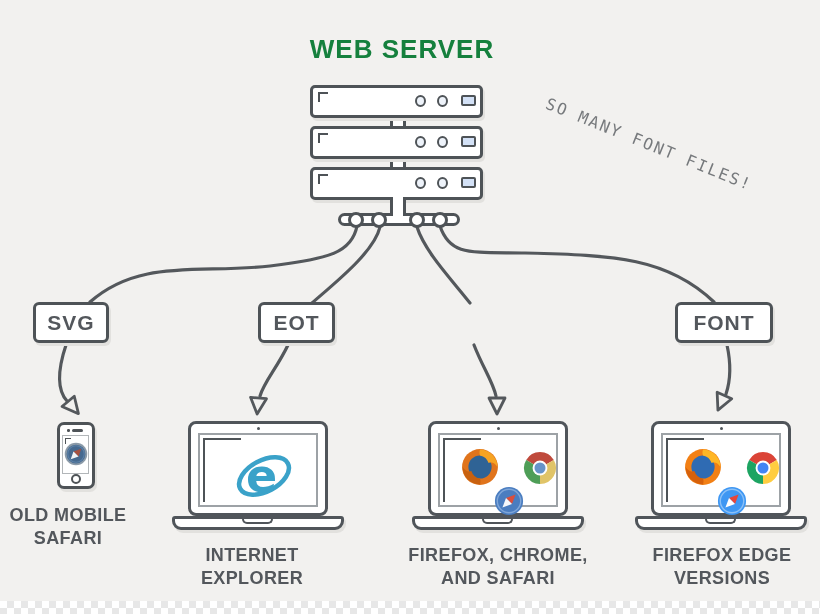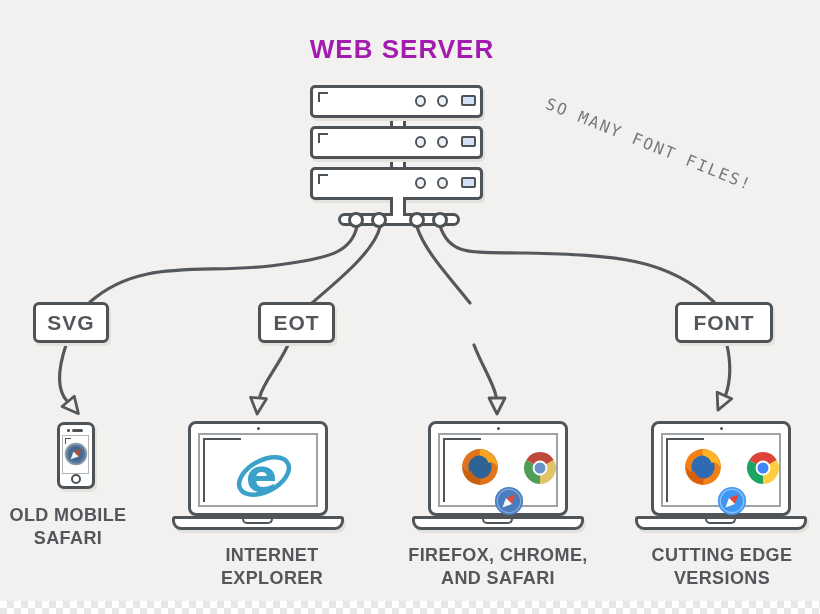--- a/index.html
+++ b/index.html
@@ -1,20 +1,20 @@
 <!DOCTYPE html>
 <html><head>
 <meta charset="utf-8">
 <style>
   html,body{margin:0;padding:0;background:#fff;}
   .stage{position:relative;width:820px;height:614px;background:#f2f1ef;overflow:hidden;
     font-family:"Liberation Sans",sans-serif;color:#54585d;}
   
   .title{position:absolute;left:252px;top:34px;width:300px;text-align:center;
-    font-size:26px;font-weight:bold;letter-spacing:1px;color:#a21caf;}
+    font-size:26px;font-weight:bold;letter-spacing:1px;color:#15803d;}
   .note{position:absolute;left:550px;top:94px;transform:rotate(22deg);transform-origin:0 0;
     font-family:"DejaVu Sans Mono",monospace;font-size:16px;letter-spacing:2px;color:#76797c;white-space:nowrap;}
   
   .lines{position:absolute;left:0;top:0;z-index:1;}
   .lines path.wire{fill:none;stroke:#54585c;stroke-width:3.2;stroke-linecap:round;}
   .lines path.head{fill:#f2f1ef;stroke:#54585c;stroke-width:2.8;stroke-linejoin:round;}
   
   .server-unit{position:absolute;left:310px;width:167px;height:27px;background:#fff;
     border:3px solid #4e5357;border-radius:5px;box-shadow:2px 3px 0 #e2e1de;z-index:3;}
   .corner{position:absolute;border-top:2px solid #4e5357;border-left:2px solid #4e5357;}
@@ -205,20 +205,20 @@
         </svg>
       </div>
     </div>
     <div class="base">
       <span class="notch"></span>
     </div>
   </div>
 
   <div class="caption" style="left:-2px;top:504px;width:140px">OLD MOBILE
 SAFARI</div>
-  <div class="caption" style="left:192px;top:544px;width:160px">INTERNET
+  <div class="caption" style="left:172px;top:544px;width:160px">INTERNET
 EXPLORER</div>
   <div class="caption" style="left:398px;top:544px;width:200px">FIREFOX, CHROME,
 AND SAFARI</div>
-  <div class="caption" style="left:632px;top:544px;width:180px">CUTTING EDGE
+  <div class="caption" style="left:632px;top:544px;width:180px">FIREFOX EDGE
 VERSIONS</div>
 
 </div>
 
 </body></html>

